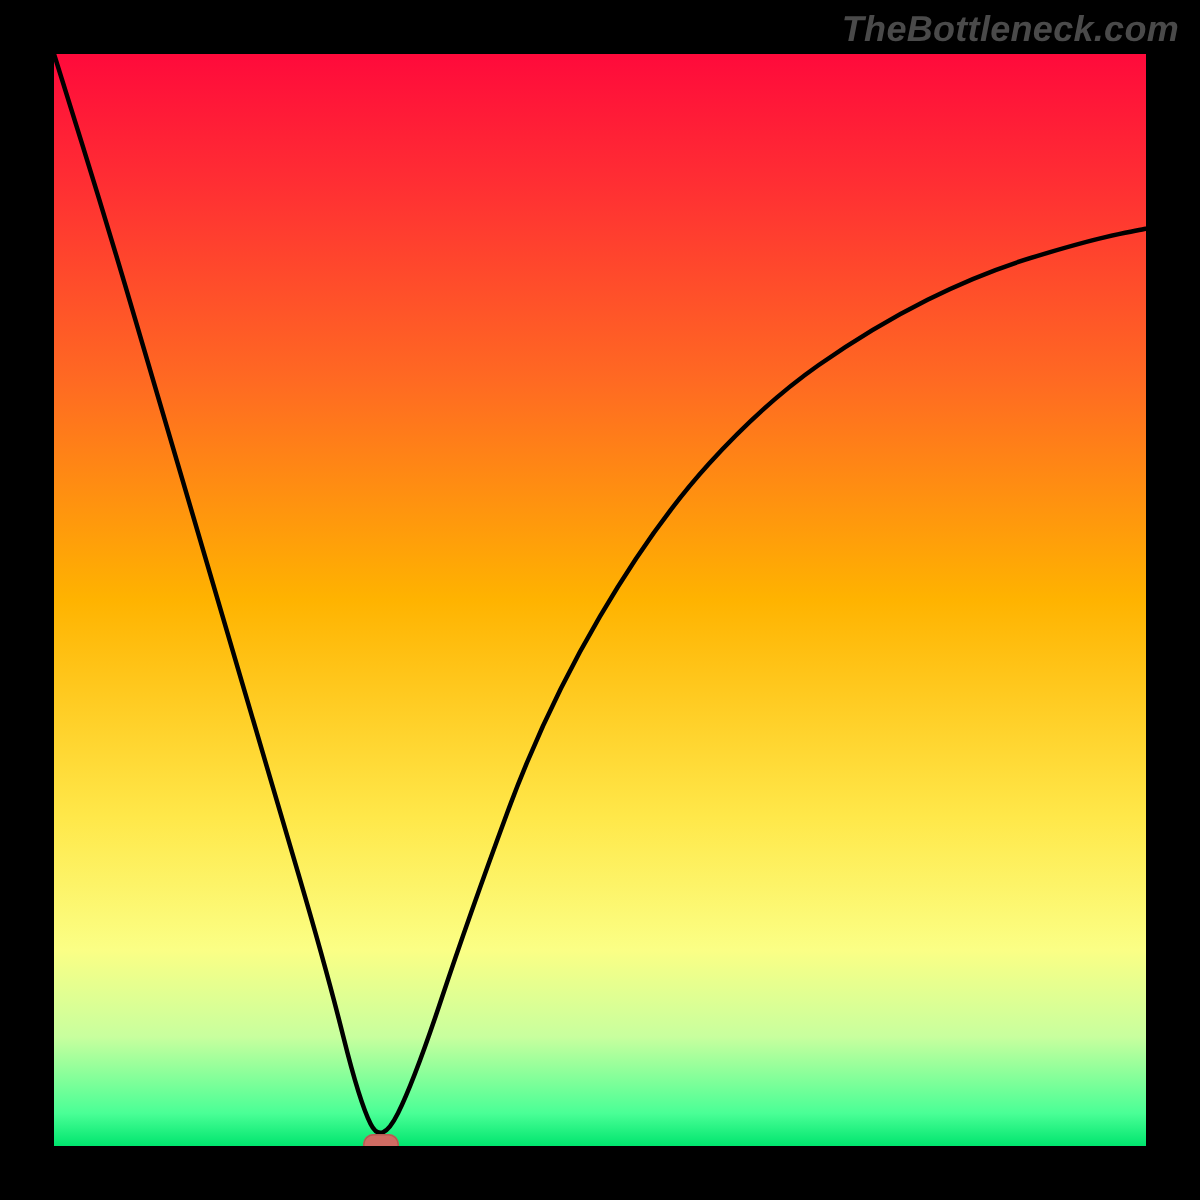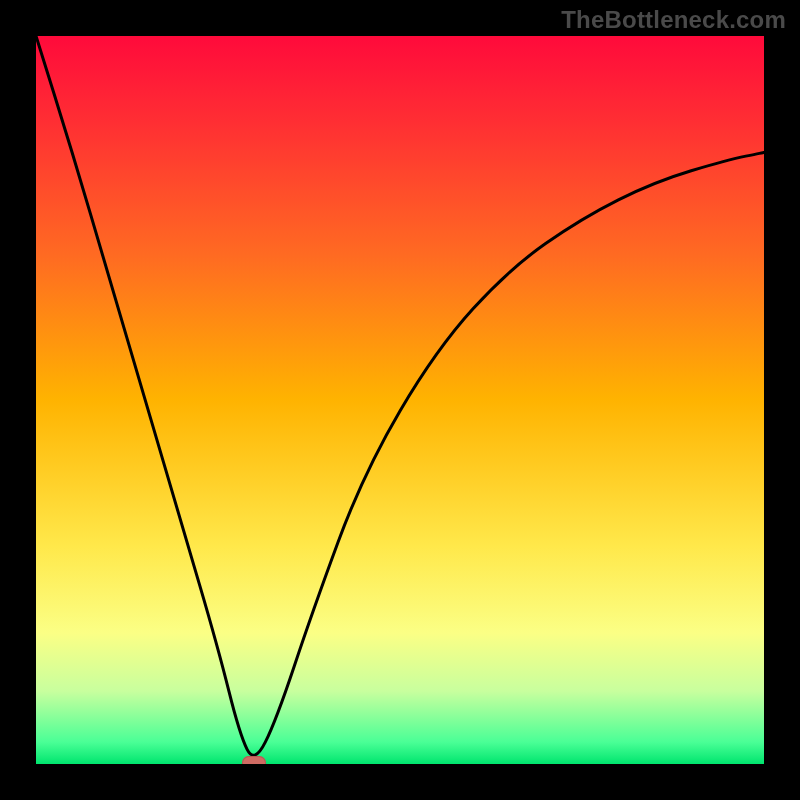--- a/index.html
+++ b/index.html
@@ -20,20 +20,21 @@
   .watermark {
     position: absolute;
     top: 6px;
     right: 14px;
     color: #4a4a4a;
     font-size: 24px;
     font-weight: 600;
     letter-spacing: 0.2px;
     z-index: 5;
     user-select: none;
+    font-style: italic;
   }
   .plot-area {
     position: absolute;
     left: 36px;
     top: 36px;
     width: 728px;
     height: 728px;
     overflow: hidden;
   }
   .gradient-bg {

